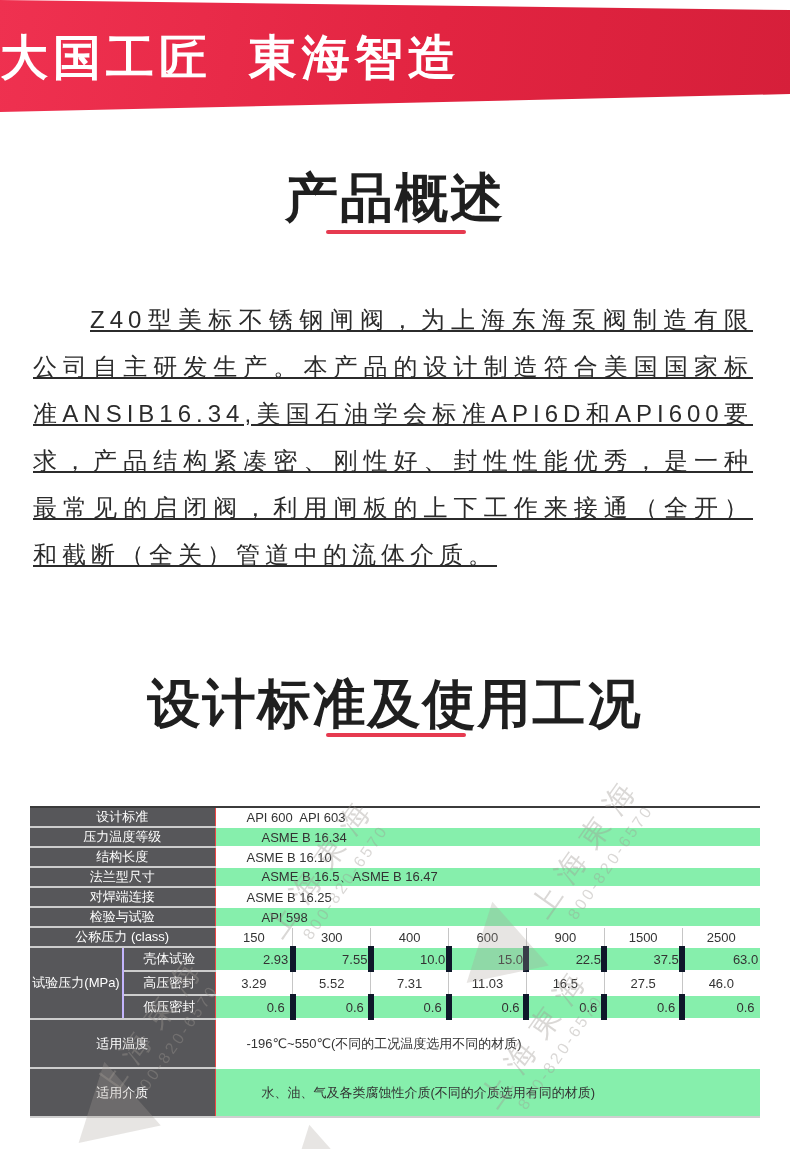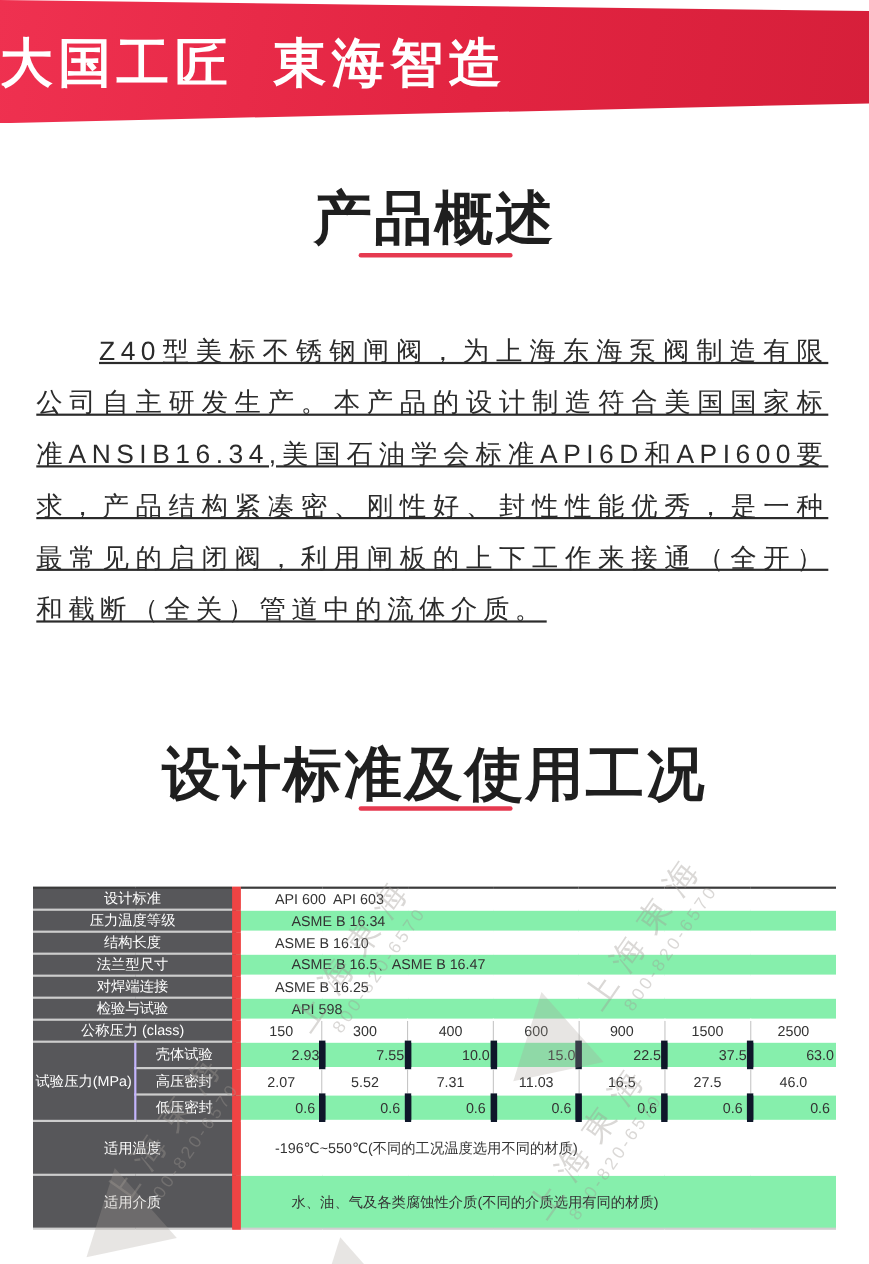--- a/index.html
+++ b/index.html
@@ -27,21 +27,21 @@
   .overview-text{position:absolute;top:296px;left:33px;width:720px;margin:0;
     font-size:24px;line-height:47px;letter-spacing:5px;color:#2b2b2b;
     text-align:justify;text-indent:57px;text-decoration:underline;}
 
   
   .spec-table-wrap{position:absolute;top:806px;left:30px;width:730px;}
   table.spec{width:730px;table-layout:fixed;border-collapse:collapse;
     border-top:2px solid #3b3b3b;font-size:13px;}
   td{padding:0;}
   td.lbl{background:#57575a;color:#fff;text-align:center;font-size:13px;
-    border-bottom:2px solid #cdcdcd;border-right:8px solid #ef4444;}
+    border-bottom:2px solid #cdcdcd;border-right:1px solid #ef4444;}
   td.lbl.main{border-right:2px solid #c4b5fd;}
   td.val{padding-left:31px;color:#333;text-align:left;white-space:pre-wrap;
     border-bottom:2px solid #ffffff;}
   td.num{text-align:center;color:#333;border-bottom:2px solid #ffffff;}
   tr.white td.val,tr.white td.num{background:#ffffff;}
   tr.gray  td.val,tr.gray  td.num{background:#86efac;padding-left:46px;}
   tr.white td.num + td.num{border-left:1px solid #c6c6c6;}
   tr.gray  td.num + td.num{border-left:6px solid #0f172a;}
   tr.r-std td{height:20px;}
   tr.r-class td{height:15px;}
@@ -130,21 +130,21 @@
             <td class="num">2.93</td>
             <td class="num">7.55</td>
             <td class="num">10.0</td>
             <td class="num">15.0</td>
             <td class="num">22.5</td>
             <td class="num">37.5</td>
             <td class="num">63.0</td>
           </tr>
           <tr class="r-test white">
             <td class="lbl sub">高压密封</td>
-            <td class="num">2.07</td>
+            <td class="num">3.29</td>
             <td class="num">5.52</td>
             <td class="num">7.31</td>
             <td class="num">11.03</td>
             <td class="num">16.5</td>
             <td class="num">27.5</td>
             <td class="num">46.0</td>
           </tr>
           <tr class="r-test gray">
             <td class="lbl sub">低压密封</td>
             <td class="num">0.6</td>

